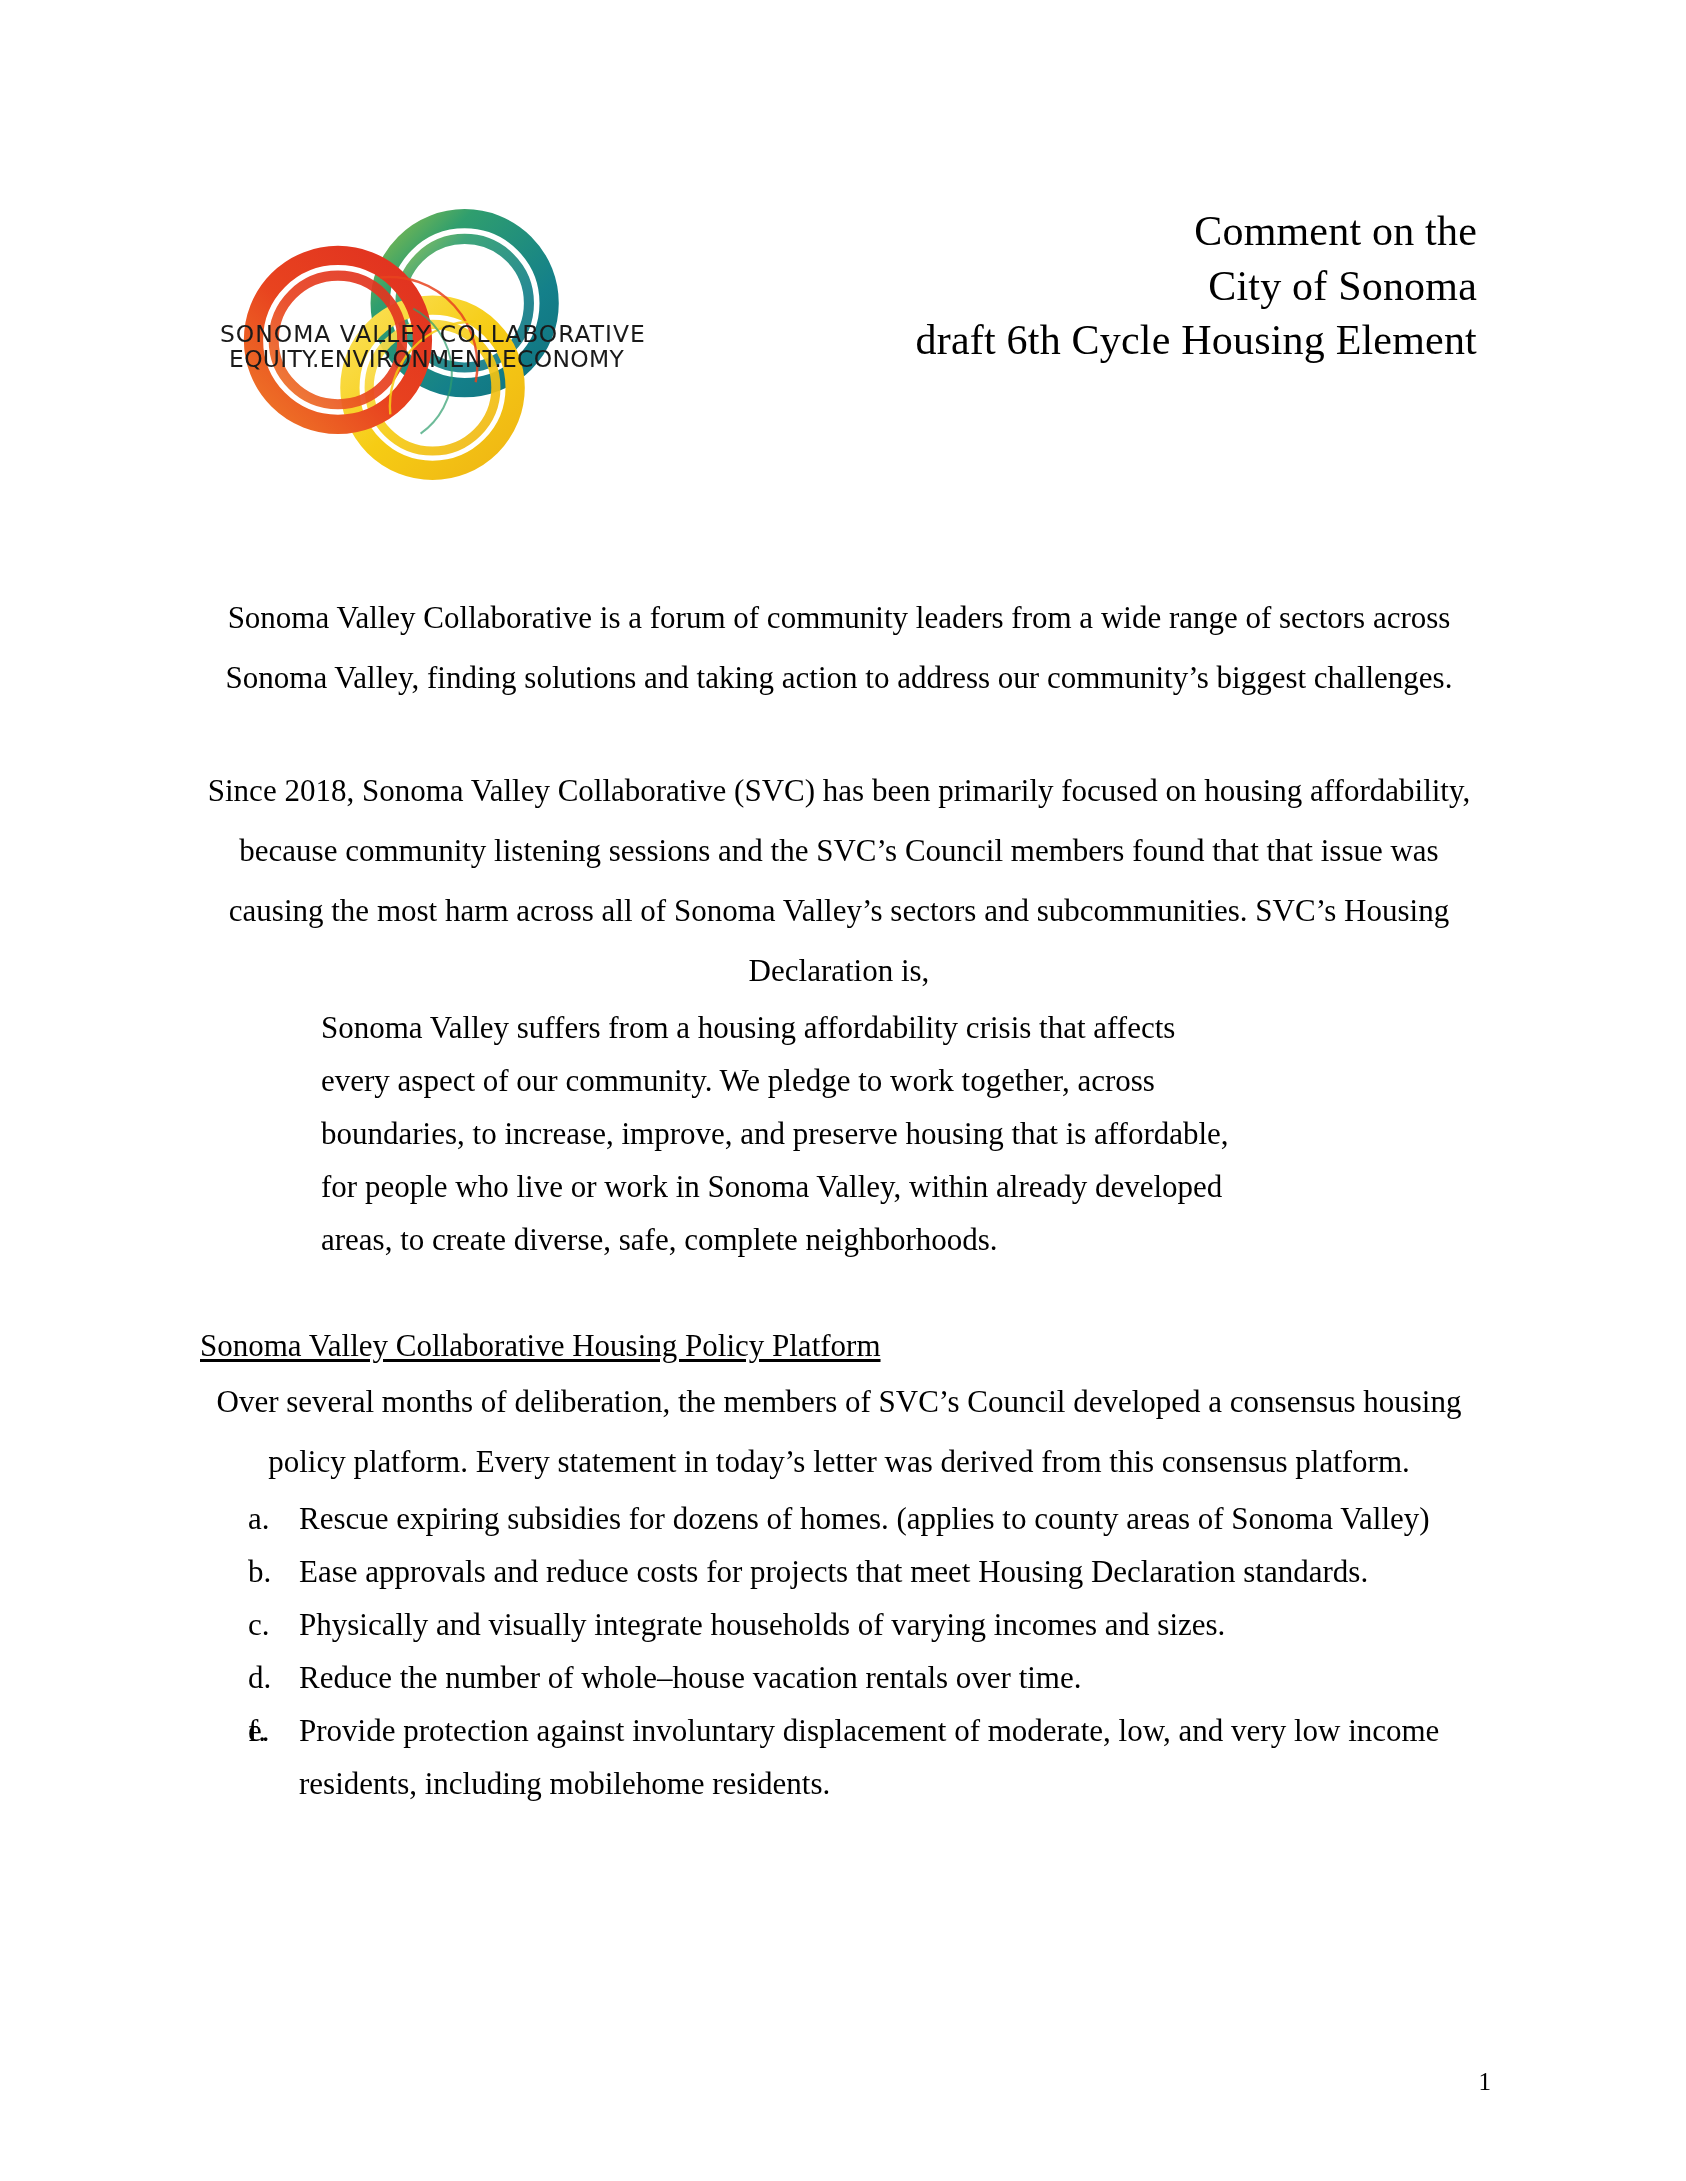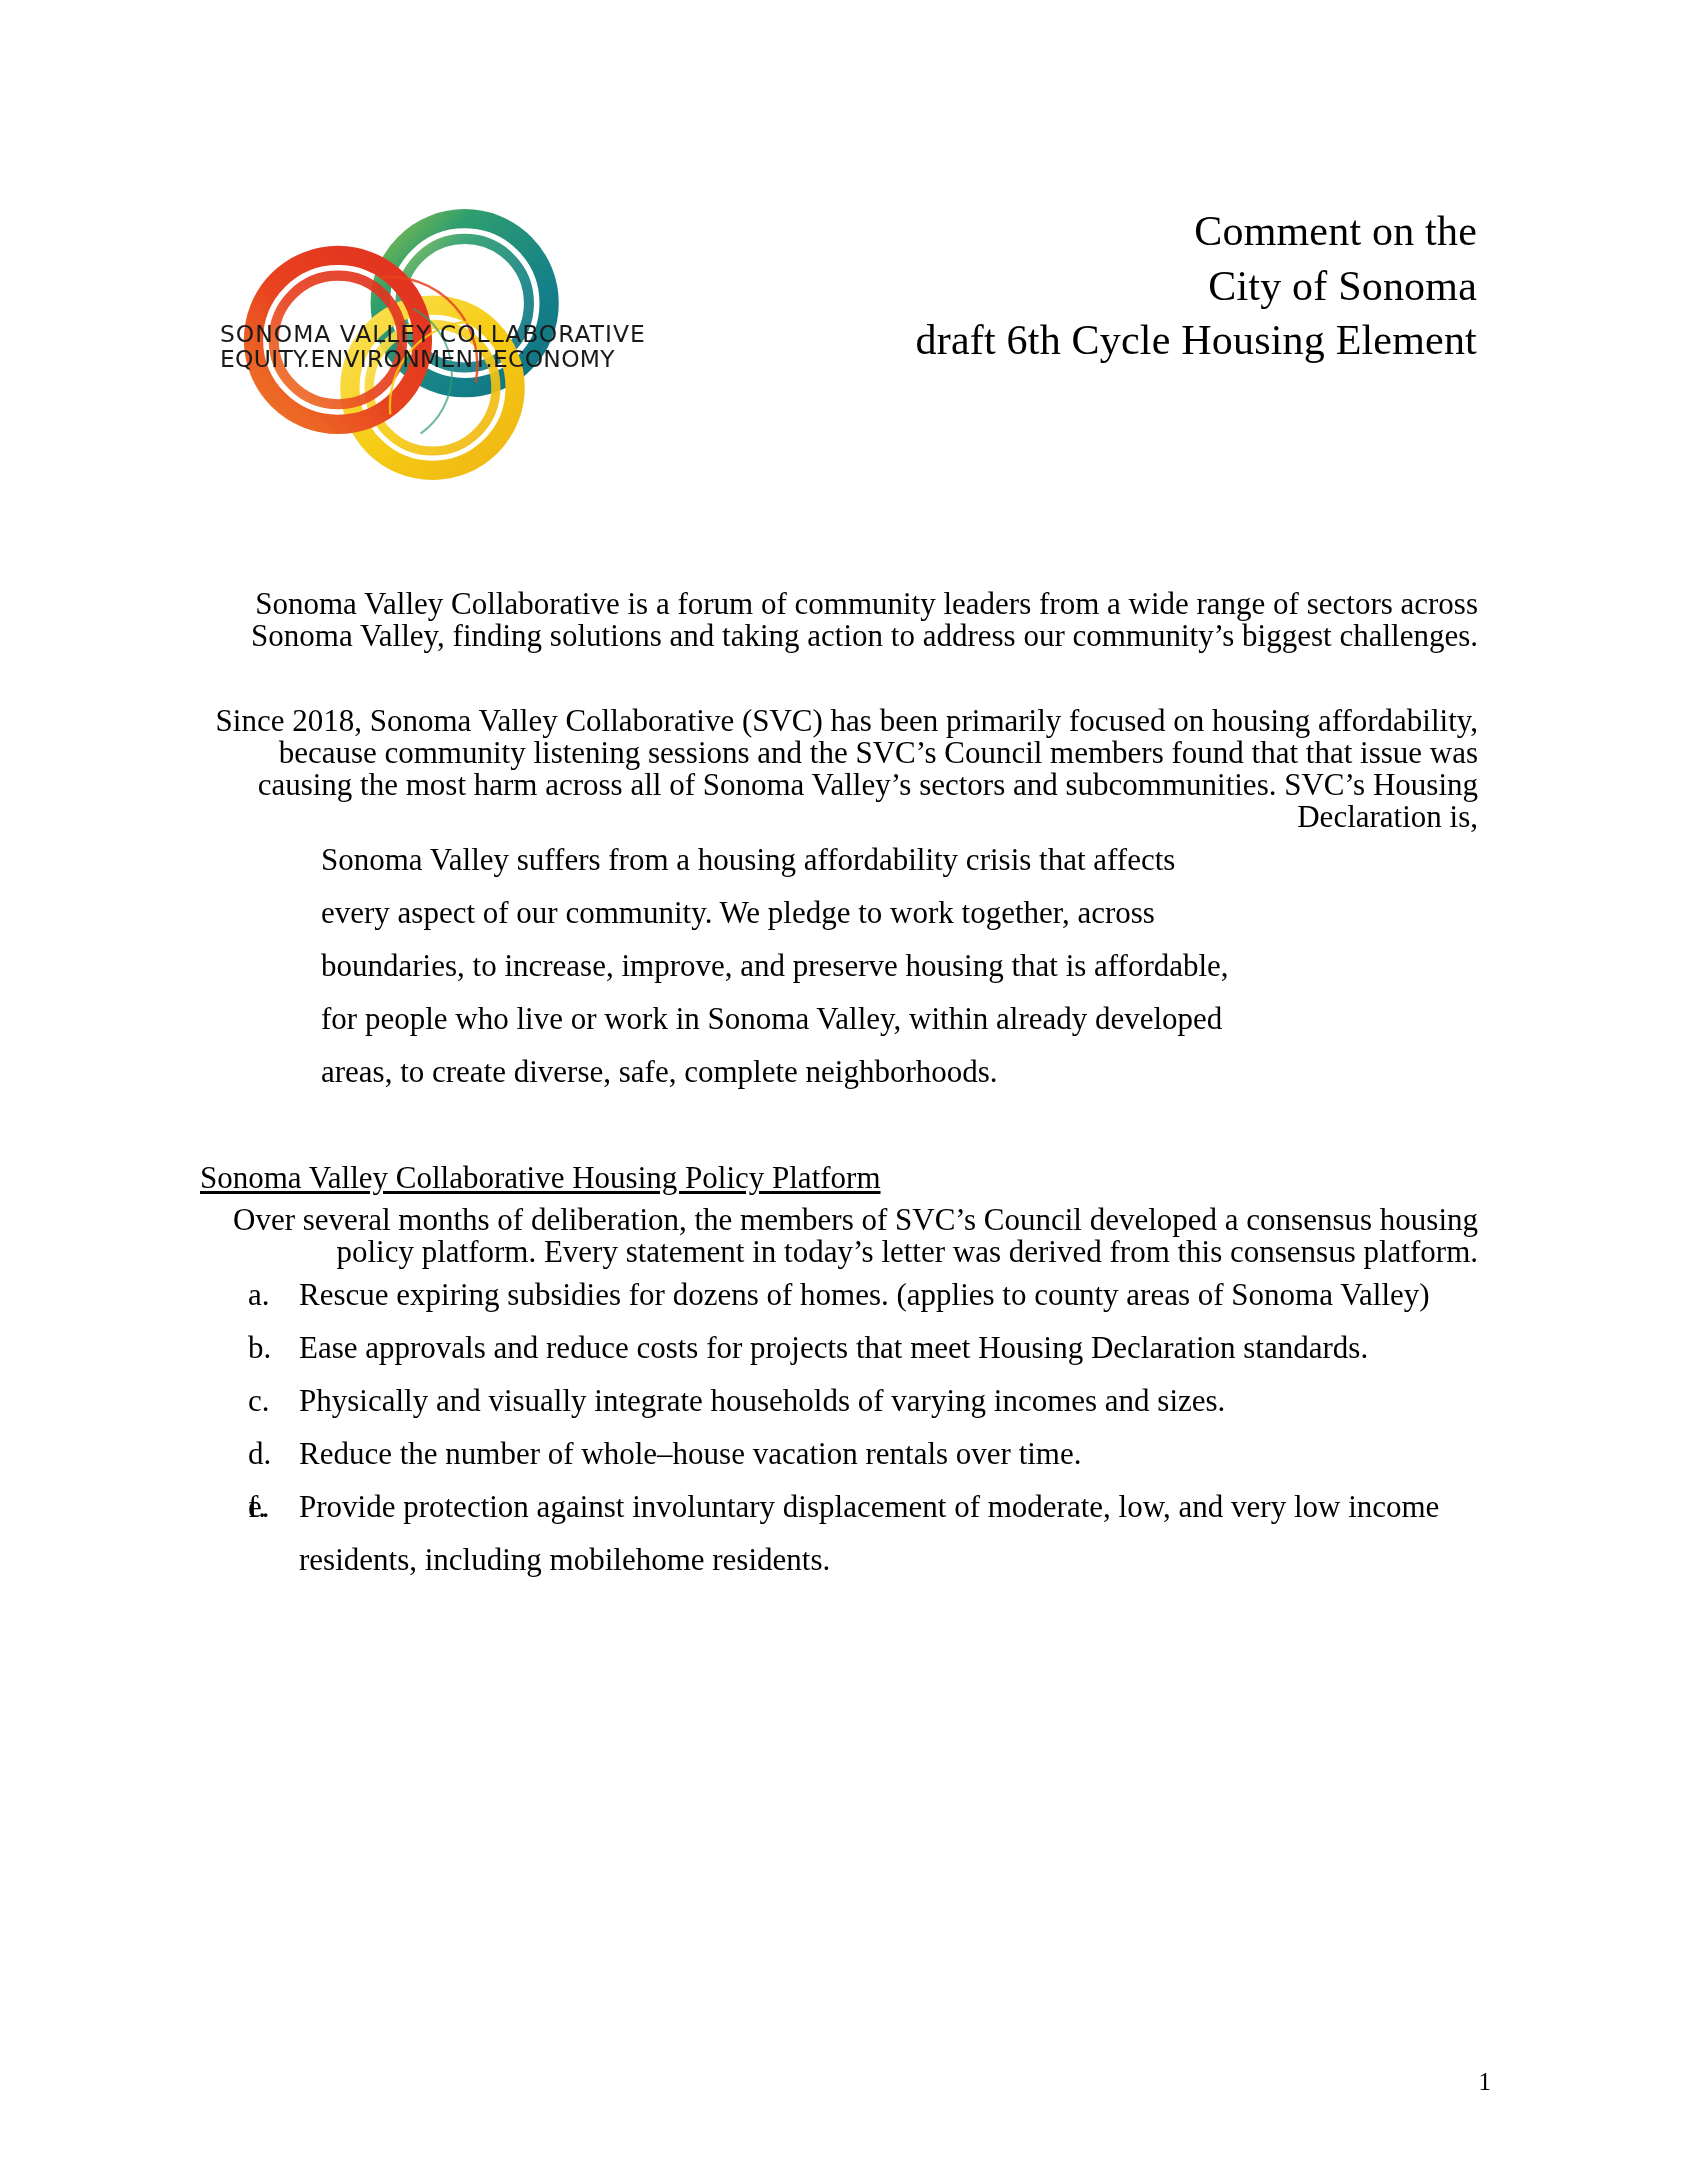--- a/index.html
+++ b/index.html
@@ -47,21 +47,21 @@
     top: 0;
     width: 432px;
     height: 303px;
   }
 
   .logo-wordmark {
     position: absolute;
     left: 20px;
     top: 129px;
     width: 404px;
-    text-align: left;
+    text-align: right;
     font-family: "DejaVu Sans", "Liberation Sans", sans-serif;
     line-height: 1.08;
     z-index: 5;
   }
   .logo-line1 {
     font-size: 23.4px;
     letter-spacing: 1px;
     color: #1a1a1a;
     white-space: nowrap;
   }
@@ -96,22 +96,22 @@
   .body-area {
     position: absolute;
     left: 200px;
     top: 588px;
     width: 1278px;
   }
 
   p.para {
     margin: 0 0 0 0;
     font-size: 31px;
-    line-height: 32px;
-    text-align: right;
+    line-height: 60px;
+    text-align: center;
   }
 
   .gap-para {
     height: 53px;
   }
 
   .quote {
     margin: 0;
     padding-left: 121px;
     font-size: 31px;

